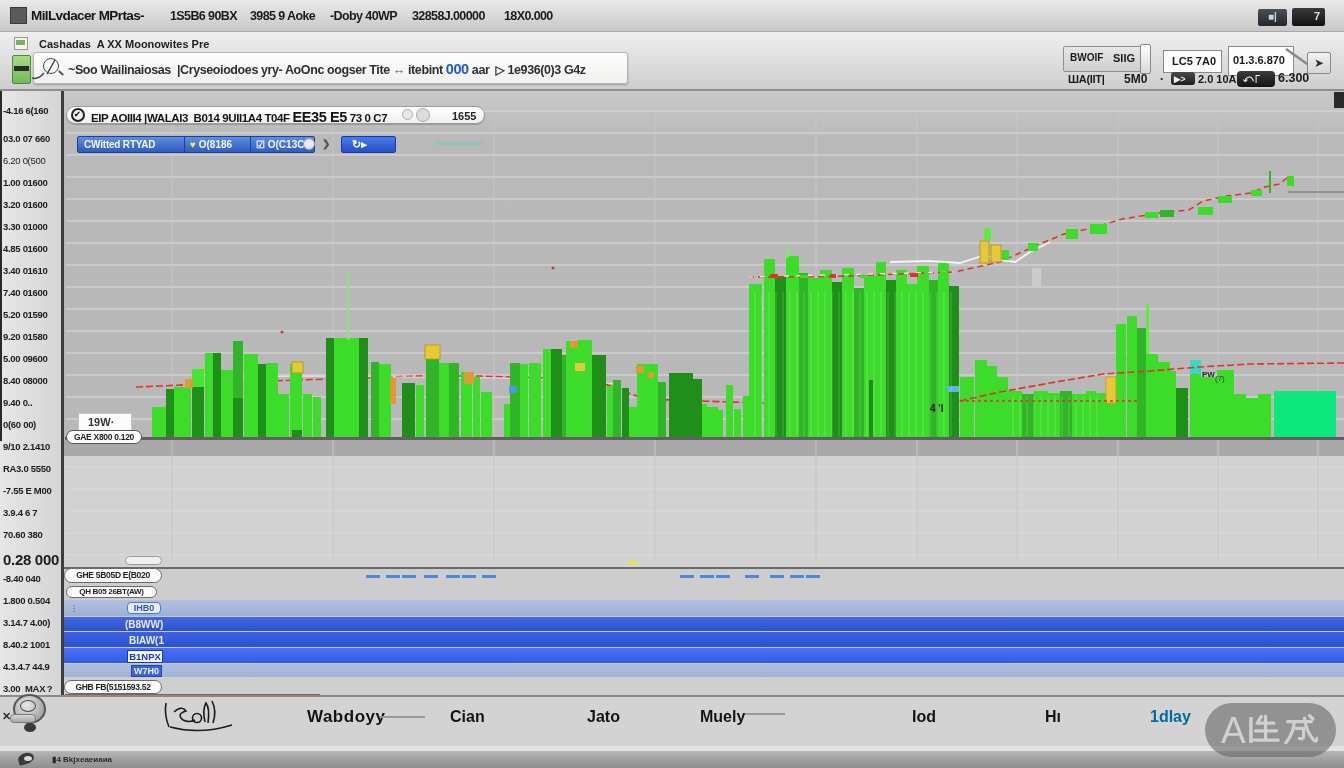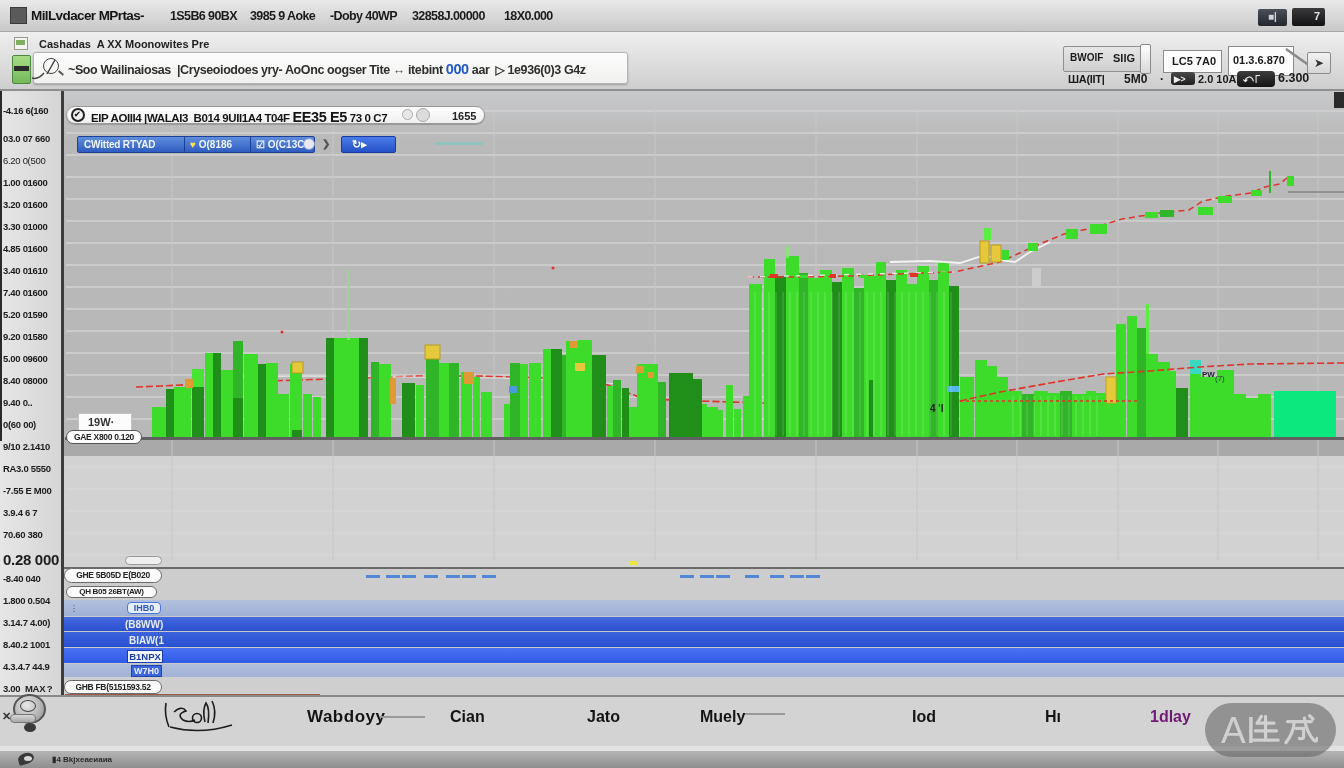--- a/index.html
+++ b/index.html
@@ -386,21 +386,21 @@
 <div class="abs" style="left:1334px;top:92px;width:10px;height:16px;background:#2a2a2a"></div>
 
 <div class="abs" style="left:0;top:695px;width:1344px;height:2px;background:#8a8a8a"></div>
 <div class="abs" style="left:0;top:697px;width:1344px;height:49px;background:#d3d3d3"></div>
 <div class="abs b" style="left:307px;top:707px;font-size:17px;color:#141414;letter-spacing:0.5px">Wabdoyy</div>
 <div class="abs b" style="left:450px;top:708px;font-size:16px;color:#141414">Cian</div>
 <div class="abs b" style="left:587px;top:708px;font-size:16px;color:#141414">Jato</div>
 <div class="abs b" style="left:700px;top:708px;font-size:16px;color:#141414">Muely</div>
 <div class="abs b" style="left:912px;top:708px;font-size:16px;color:#141414">Iod</div>
 <div class="abs b" style="left:1045px;top:708px;font-size:16px;color:#141414">Hı</div>
-<div class="abs b" style="left:1150px;top:708px;font-size:16px;color:#701a75">1dlay</div>
+<div class="abs b" style="left:1150px;top:708px;font-size:16px;color:#0369a1">1dlay</div>
 <div class="abs" style="left:380px;top:716px;width:45px;height:1.5px;background:#999"></div>
 <div class="abs" style="left:745px;top:713px;width:40px;height:1.5px;background:#999"></div>
 <svg class="abs" style="left:160px;top:696px" width="90" height="40" viewBox="0 0 90 40">
 <g stroke="#1c1c1c" stroke-width="1.6" fill="none">
 <path d="M14,16 q8,-7 12,-1 q-10,3 -3,9 q6,3 12,0"></path>
 <circle cx="37" cy="22" r="4.5"></circle>
 <path d="M45,26 q-3,-12 1,-19 q4,5 2,20"></path>
 <path d="M52,5 q5,10 1,22"></path>
 <path d="M10,31 q30,8 62,-2"></path>
 <path d="M6,7 q-2,12 3,24"></path>

